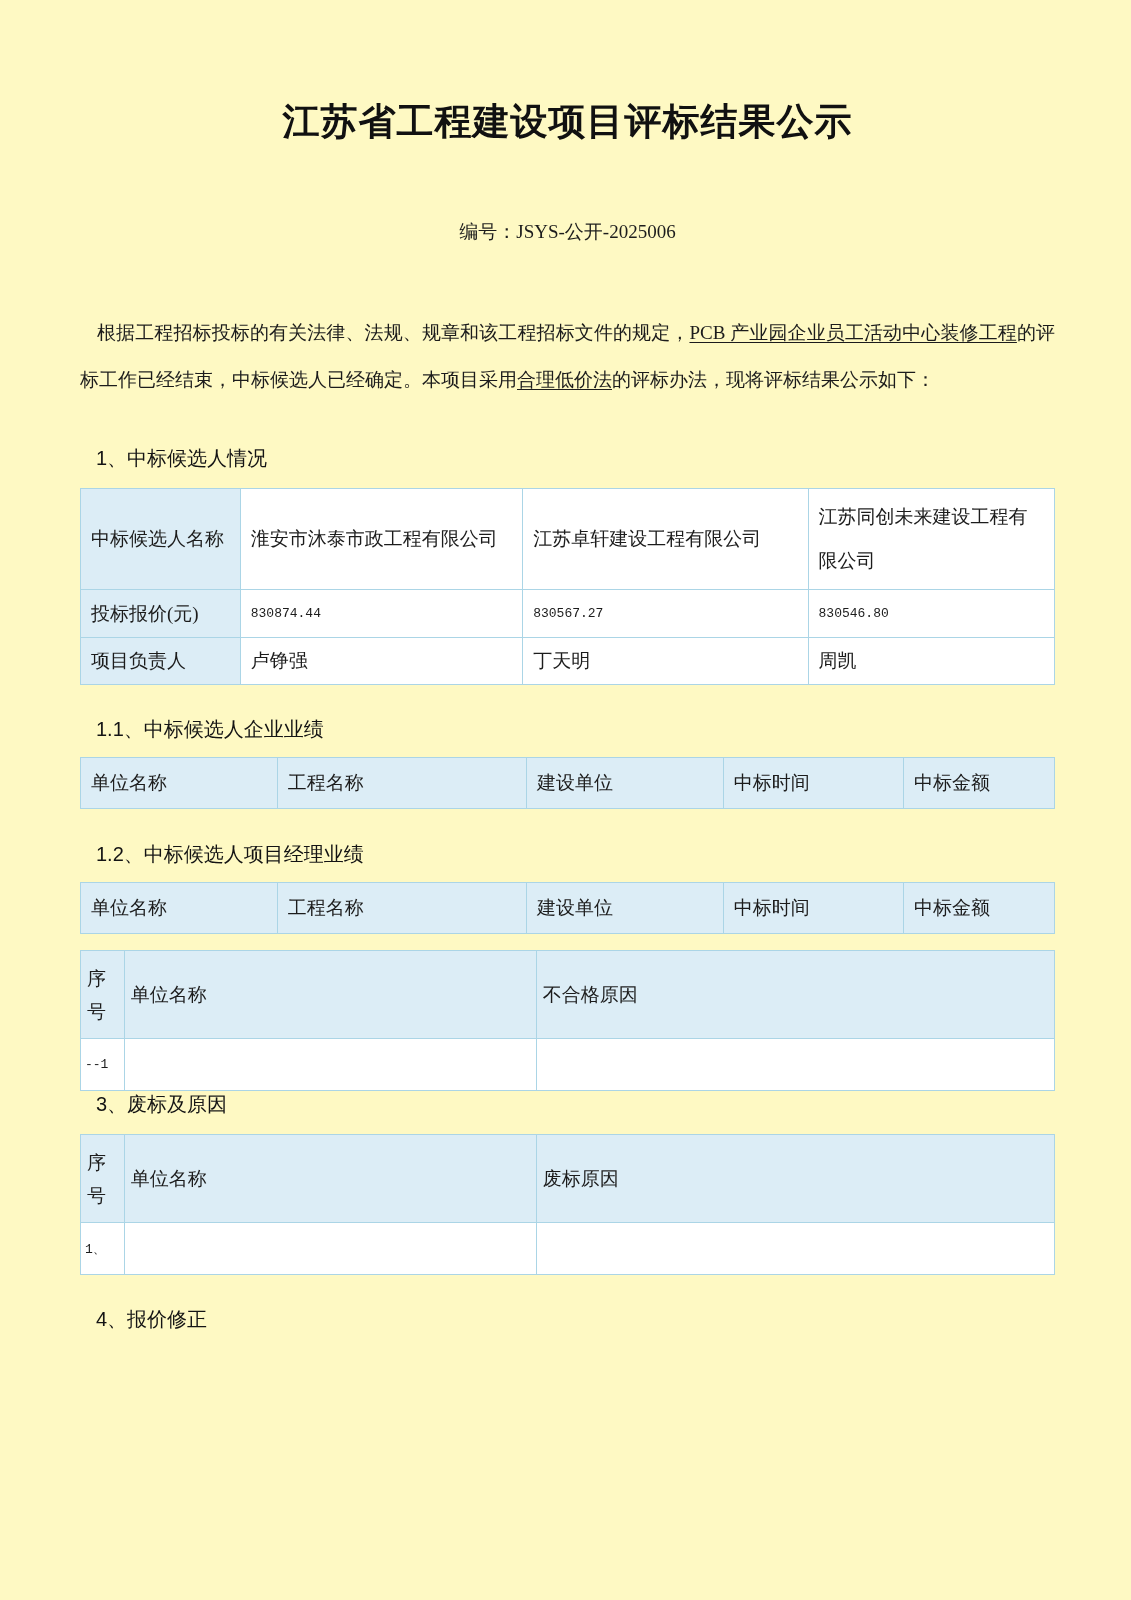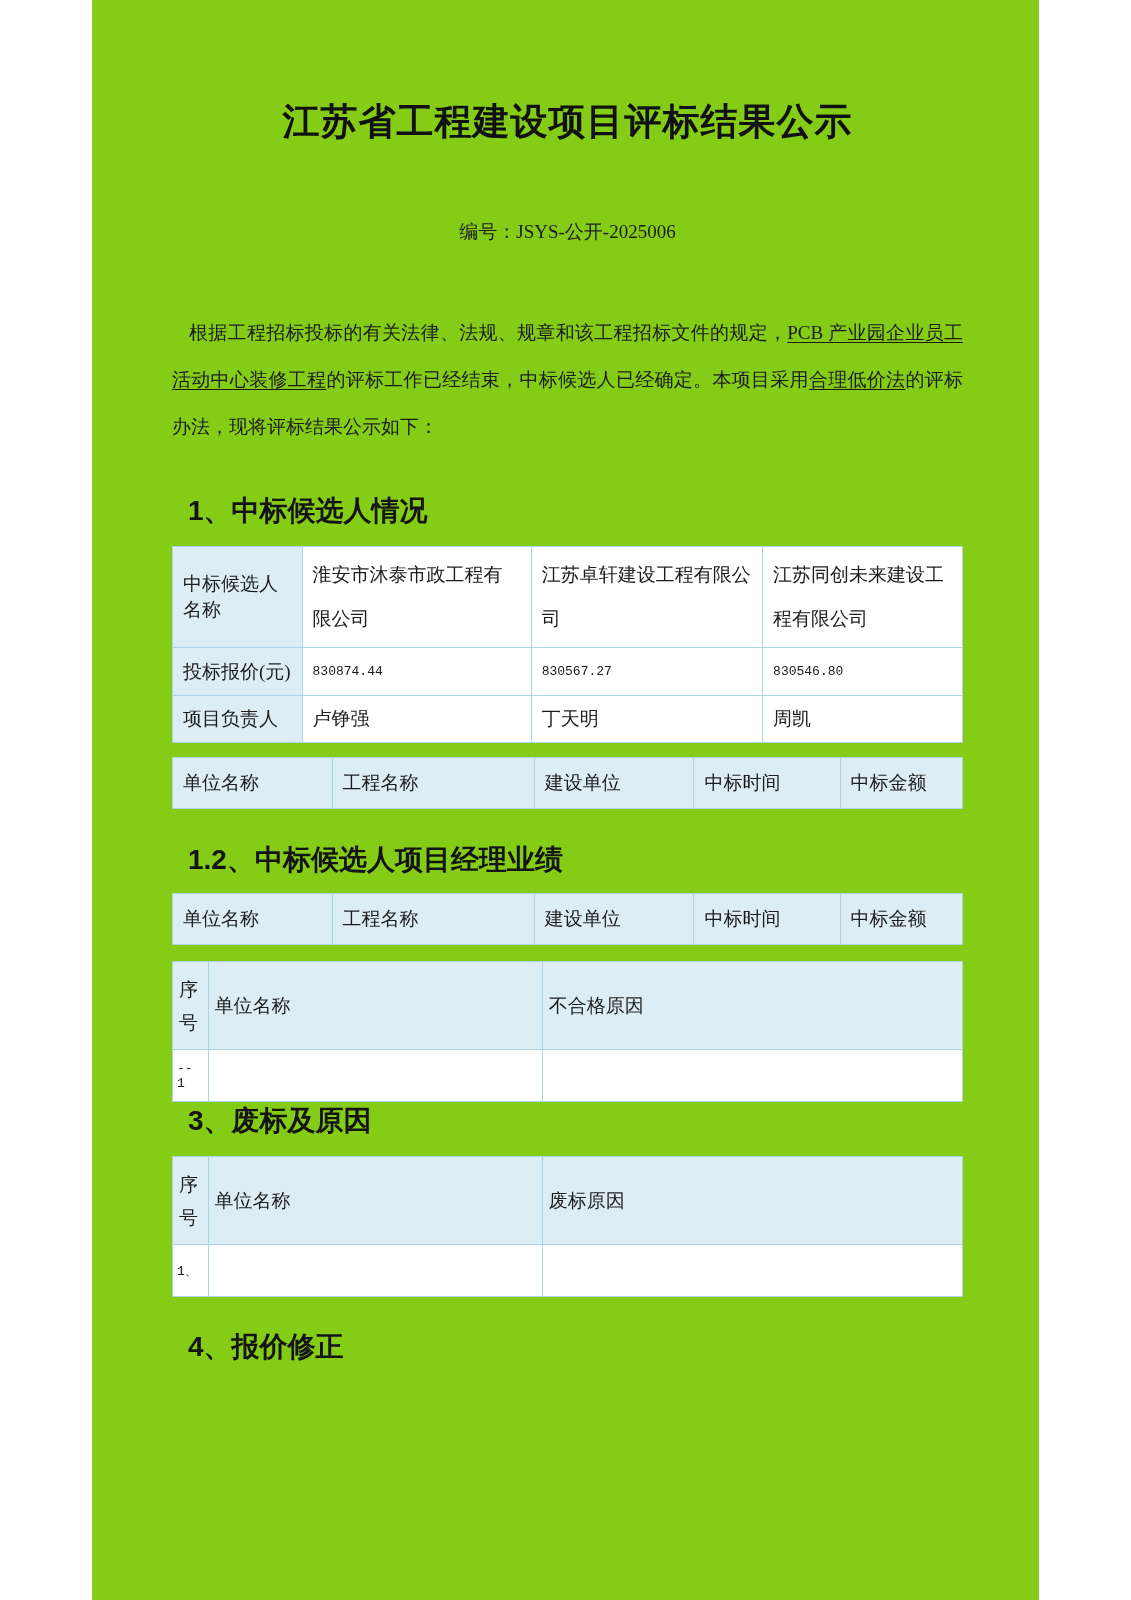--- a/index.html
+++ b/index.html
@@ -1,23 +1,23 @@
 <!DOCTYPE html>
 <html><head>
 <meta charset="utf-8">
 <style>
   * { margin: 0; padding: 0; box-sizing: border-box; }
   html, body { background: #ffffff; }
   body { font-family: "Liberation Serif", "DejaVu Serif", serif; color: #1c1c1c; }
   .page {
     position: relative;
-    width: 947px;
+    width: 1131px;
     height: 1600px;
     margin: 0 auto;
-    background: #84cc16;
+    background: #fef9c3;
     overflow: hidden;
   }
   .content {
     padding: 0 76px 0 80px;
   }
   .doc-title {
     margin-top: 97px;
     text-align: center;
     font-size: 37px;
     font-weight: bold;
@@ -38,22 +38,22 @@
     text-indent: 17px;
     color: #1c1c1c;
   }
   .emph {
     font-weight: normal;
     text-decoration: underline;
     text-underline-offset: 3px;
   }
   .sec-heading {
     font-family: "Liberation Sans", "DejaVu Sans", sans-serif;
-    font-size: 28px;
-    font-weight: bold;
+    font-size: 20px;
+    font-weight: normal;
     color: #141414;
     padding-left: 16px;
   }
   .mt-s1  { margin-top: 42px; }
   .mt-s11 { margin-top: 31px; }
   .mt-s12 { margin-top: 32px; }
   .mt-s2  { margin-top: 33px; }
   .mt-s3  { }
   .mt-s4  { margin-top: 31px; }
 
@@ -146,20 +146,21 @@
       </tr>
       <tr class="r-pm">
         <th class="label-cell">项目负责人</th>
         <td>卢铮强</td>
         <td>丁天明</td>
         <td>周凯</td>
       </tr>
     </tbody>
       </table>
 
+    <div class="sec-heading mt-s11">1.1、中标候选人企业业绩</div>
 
     <table class="t-perf">
       <colgroup>
           <col class="p0">
           <col class="p1">
           <col class="p2">
           <col class="p3">
           <col class="p4">
         </colgroup>
       <tbody>

